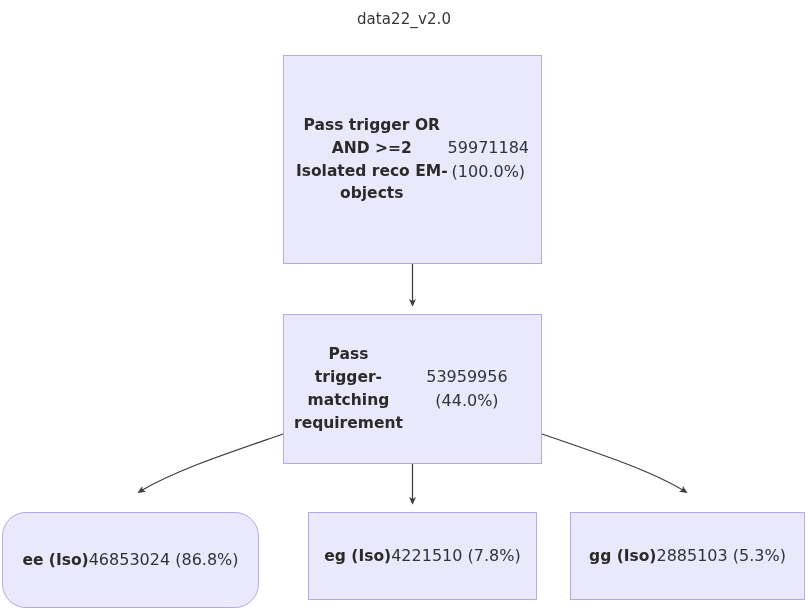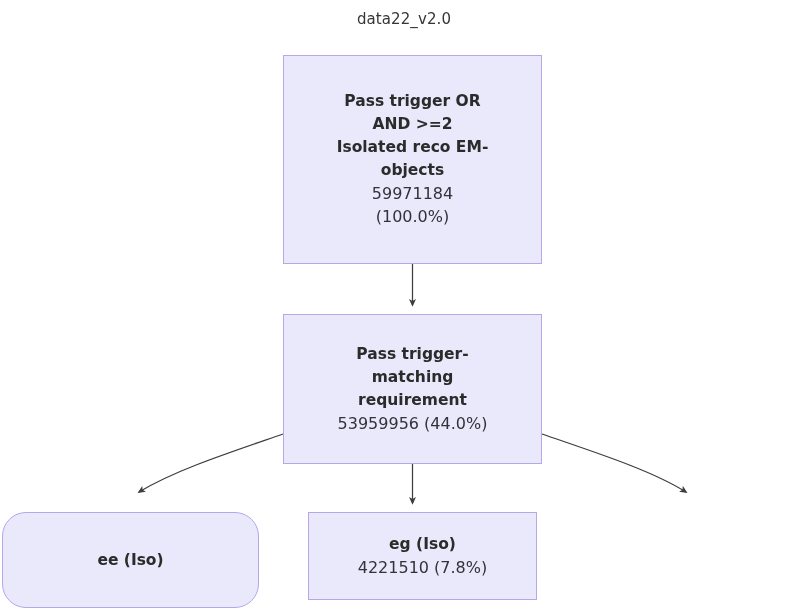--- a/index.html
+++ b/index.html
@@ -41,21 +41,21 @@
     height: 616px;
     pointer-events: none;
   }
 
   .node {
     position: absolute;
     box-sizing: border-box;
     background: #e9e9fb;
     border: 1.6px solid #b7a6e8;
     display: flex;
-    flex-direction: column;
+    flex-direction: row;
     align-items: center;
     justify-content: center;
     text-align: center;
     padding: 4px 10px;
   }
 
   .node-title {
     font-size: 15.5px;
     font-weight: bold;
     color: #2b2b2b;
@@ -112,21 +112,26 @@
 
   <div class="node" id="node-matching">
     <div class="node-title">Pass trigger-
 matching
 requirement</div>
     <div class="node-stat">53959956 (44.0%)</div>
   </div>
 
   <div class="node" id="node-ee">
     <div class="node-title">ee (Iso)</div>
+    <div class="node-stat">46853024 (86.8%)</div>
   </div>
 
   <div class="node" id="node-eg">
     <div class="node-title">eg (Iso)</div>
     <div class="node-stat">4221510 (7.8%)</div>
   </div>
 
+  <div class="node" id="node-gg">
+    <div class="node-title">gg (Iso)</div>
+    <div class="node-stat">2885103 (5.3%)</div>
+  </div>
 
 </div>
 
 </body></html>

